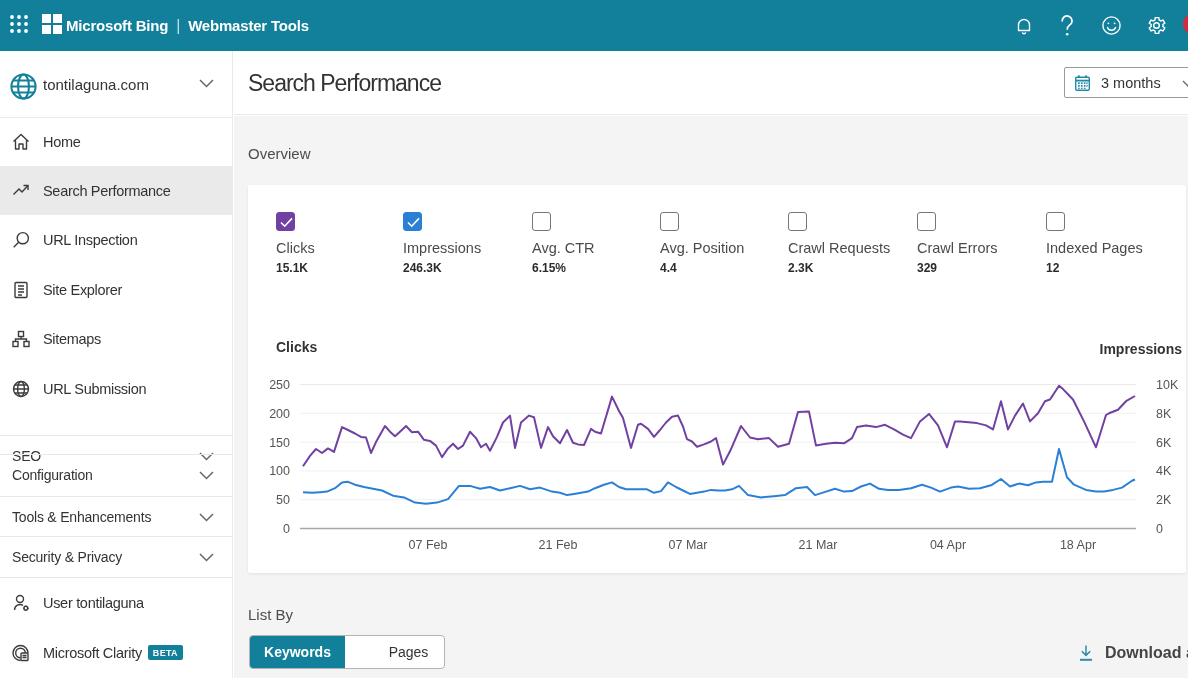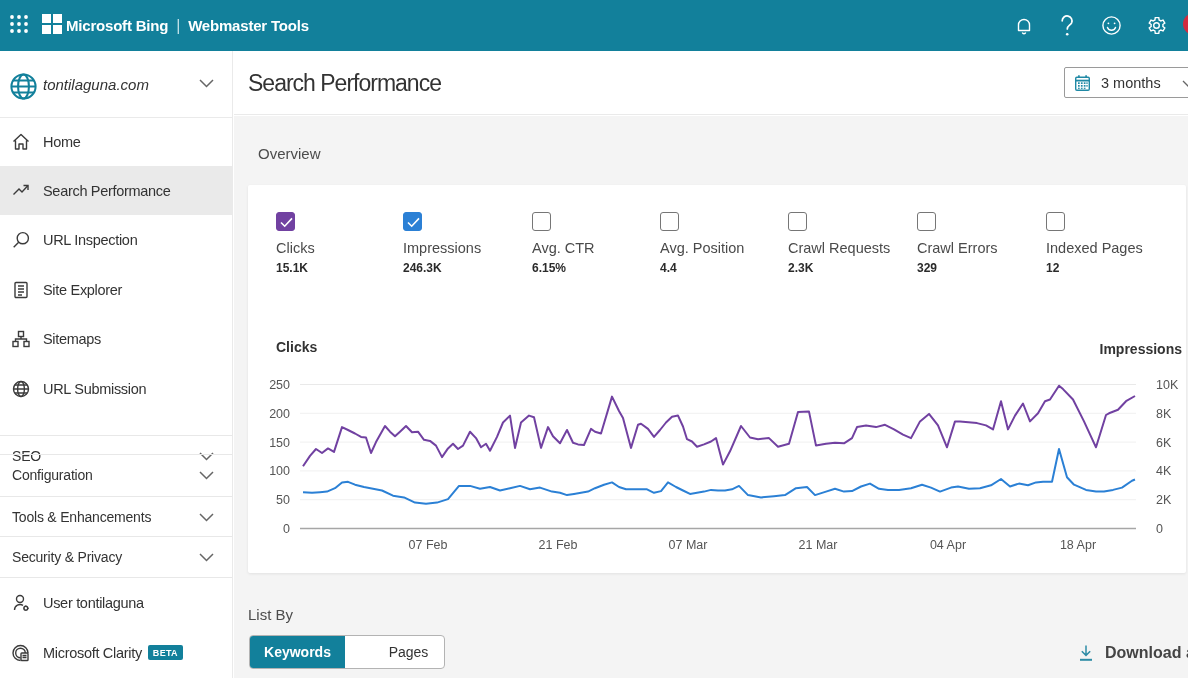--- a/index.html
+++ b/index.html
@@ -12,38 +12,38 @@
 #mslogo { position:absolute; left:42px; top:14px; width:20px; height:20px; }
 #mslogo div { position:absolute; width:9px; height:9px; background:#fff; }
 #brand { position:absolute; left:66px; top:0; height:51px; line-height:51px; color:#fff; font-size:15px; font-weight:bold; letter-spacing:-0.2px; }
 #brand .sep { font-weight:normal; color:#bfe0e8; padding:0 8px; font-size:16px; }
 .topicon { position:absolute; top:0; height:51px; display:flex; align-items:center; justify-content:center; width:34px; color:#fff; }
 #avatar { position:absolute; left:1183px; top:13px; width:22px; height:22px; border-radius:50%; background:#d02c3f; }
 
 
 #sidebar { position:absolute; left:0; top:51px; width:233px; height:627px; background:#fff; border-right:1px solid #eaeaea; }
 #siterow { position:absolute; left:0; top:0; width:232px; height:67px; border-bottom:1px solid #eaeaea; }
-#siterow .sitename { position:absolute; left:43px; top:0; height:67px; line-height:67px; font-size:15px; color:#333;font-style:italic; }
+#siterow .sitename { position:absolute; left:43px; top:0; height:67px; line-height:67px; font-size:15px; color:#333; }
 .navitem { position:absolute; left:0; width:232px; height:49px; display:flex; align-items:center; }
 .navitem .ni { width:20px; height:20px; margin-left:11px; flex:none; color:#3b3b3b; }
 .navitem .nt { margin-left:12px; font-size:14.5px; color:#333; letter-spacing:-0.3px; }
 .navsel { background:#eaeaea; }
 .grprow { position:absolute; left:0; width:232px; height:41px; display:flex; align-items:center; border-top:1px solid #e8e8e8; }
 .grprow .gt { margin-left:12px; font-size:14px; color:#333; letter-spacing:-0.2px; }
 .chev { position:absolute; right:18px; }
 
 
 #cheader { position:absolute; left:234px; top:51px; width:954px; height:64px; background:#fff; border-bottom:1px solid #eaeaea; overflow:hidden; }
 #ctitle { position:absolute; left:14px; top:19px; font-size:23px; font-weight:normal; color:#333; letter-spacing:-1px; }
 #datebox { position:absolute; left:830px; top:16px; width:140px; height:31px; border:1px solid #9a9a9a; border-radius:2px; background:#fff; display:flex; align-items:center; }
 #datebox .dtxt { font-size:14.5px; color:#333; margin-left:10px; }
 
 
 #content { position:absolute; left:234px; top:116px; width:954px; height:562px; background:#f4f4f4; overflow:hidden; }
-#ovw { position:absolute; left:24px; top:29px; font-size:15px; color:#4c4c4c; }
+#ovw { position:absolute; left:14px; top:29px; font-size:15px; color:#4c4c4c; }
 #card { position:absolute; left:14px; top:69px; width:938px; height:388px; background:#fff; border-radius:2px; box-shadow:0 1px 3px rgba(0,0,0,0.08); }
 
 
 .metric { position:absolute; top:27px; width:125px; }
 .metric .cb { width:19px; height:19px; border-radius:3px; border:1px solid #767676; background:#fff; position:relative; }
 .metric .cb.purple { background:#7141a1; border-color:#7141a1; }
 .metric .cb.blue { background:#2b80d5; border-color:#2b80d5; }
 .metric .lbl { margin-top:9px; font-size:14.5px; color:#4a4a4a; }
 .metric .val { margin-top:5px; font-size:12px; font-weight:bold; color:#2b2b2b; }
 

